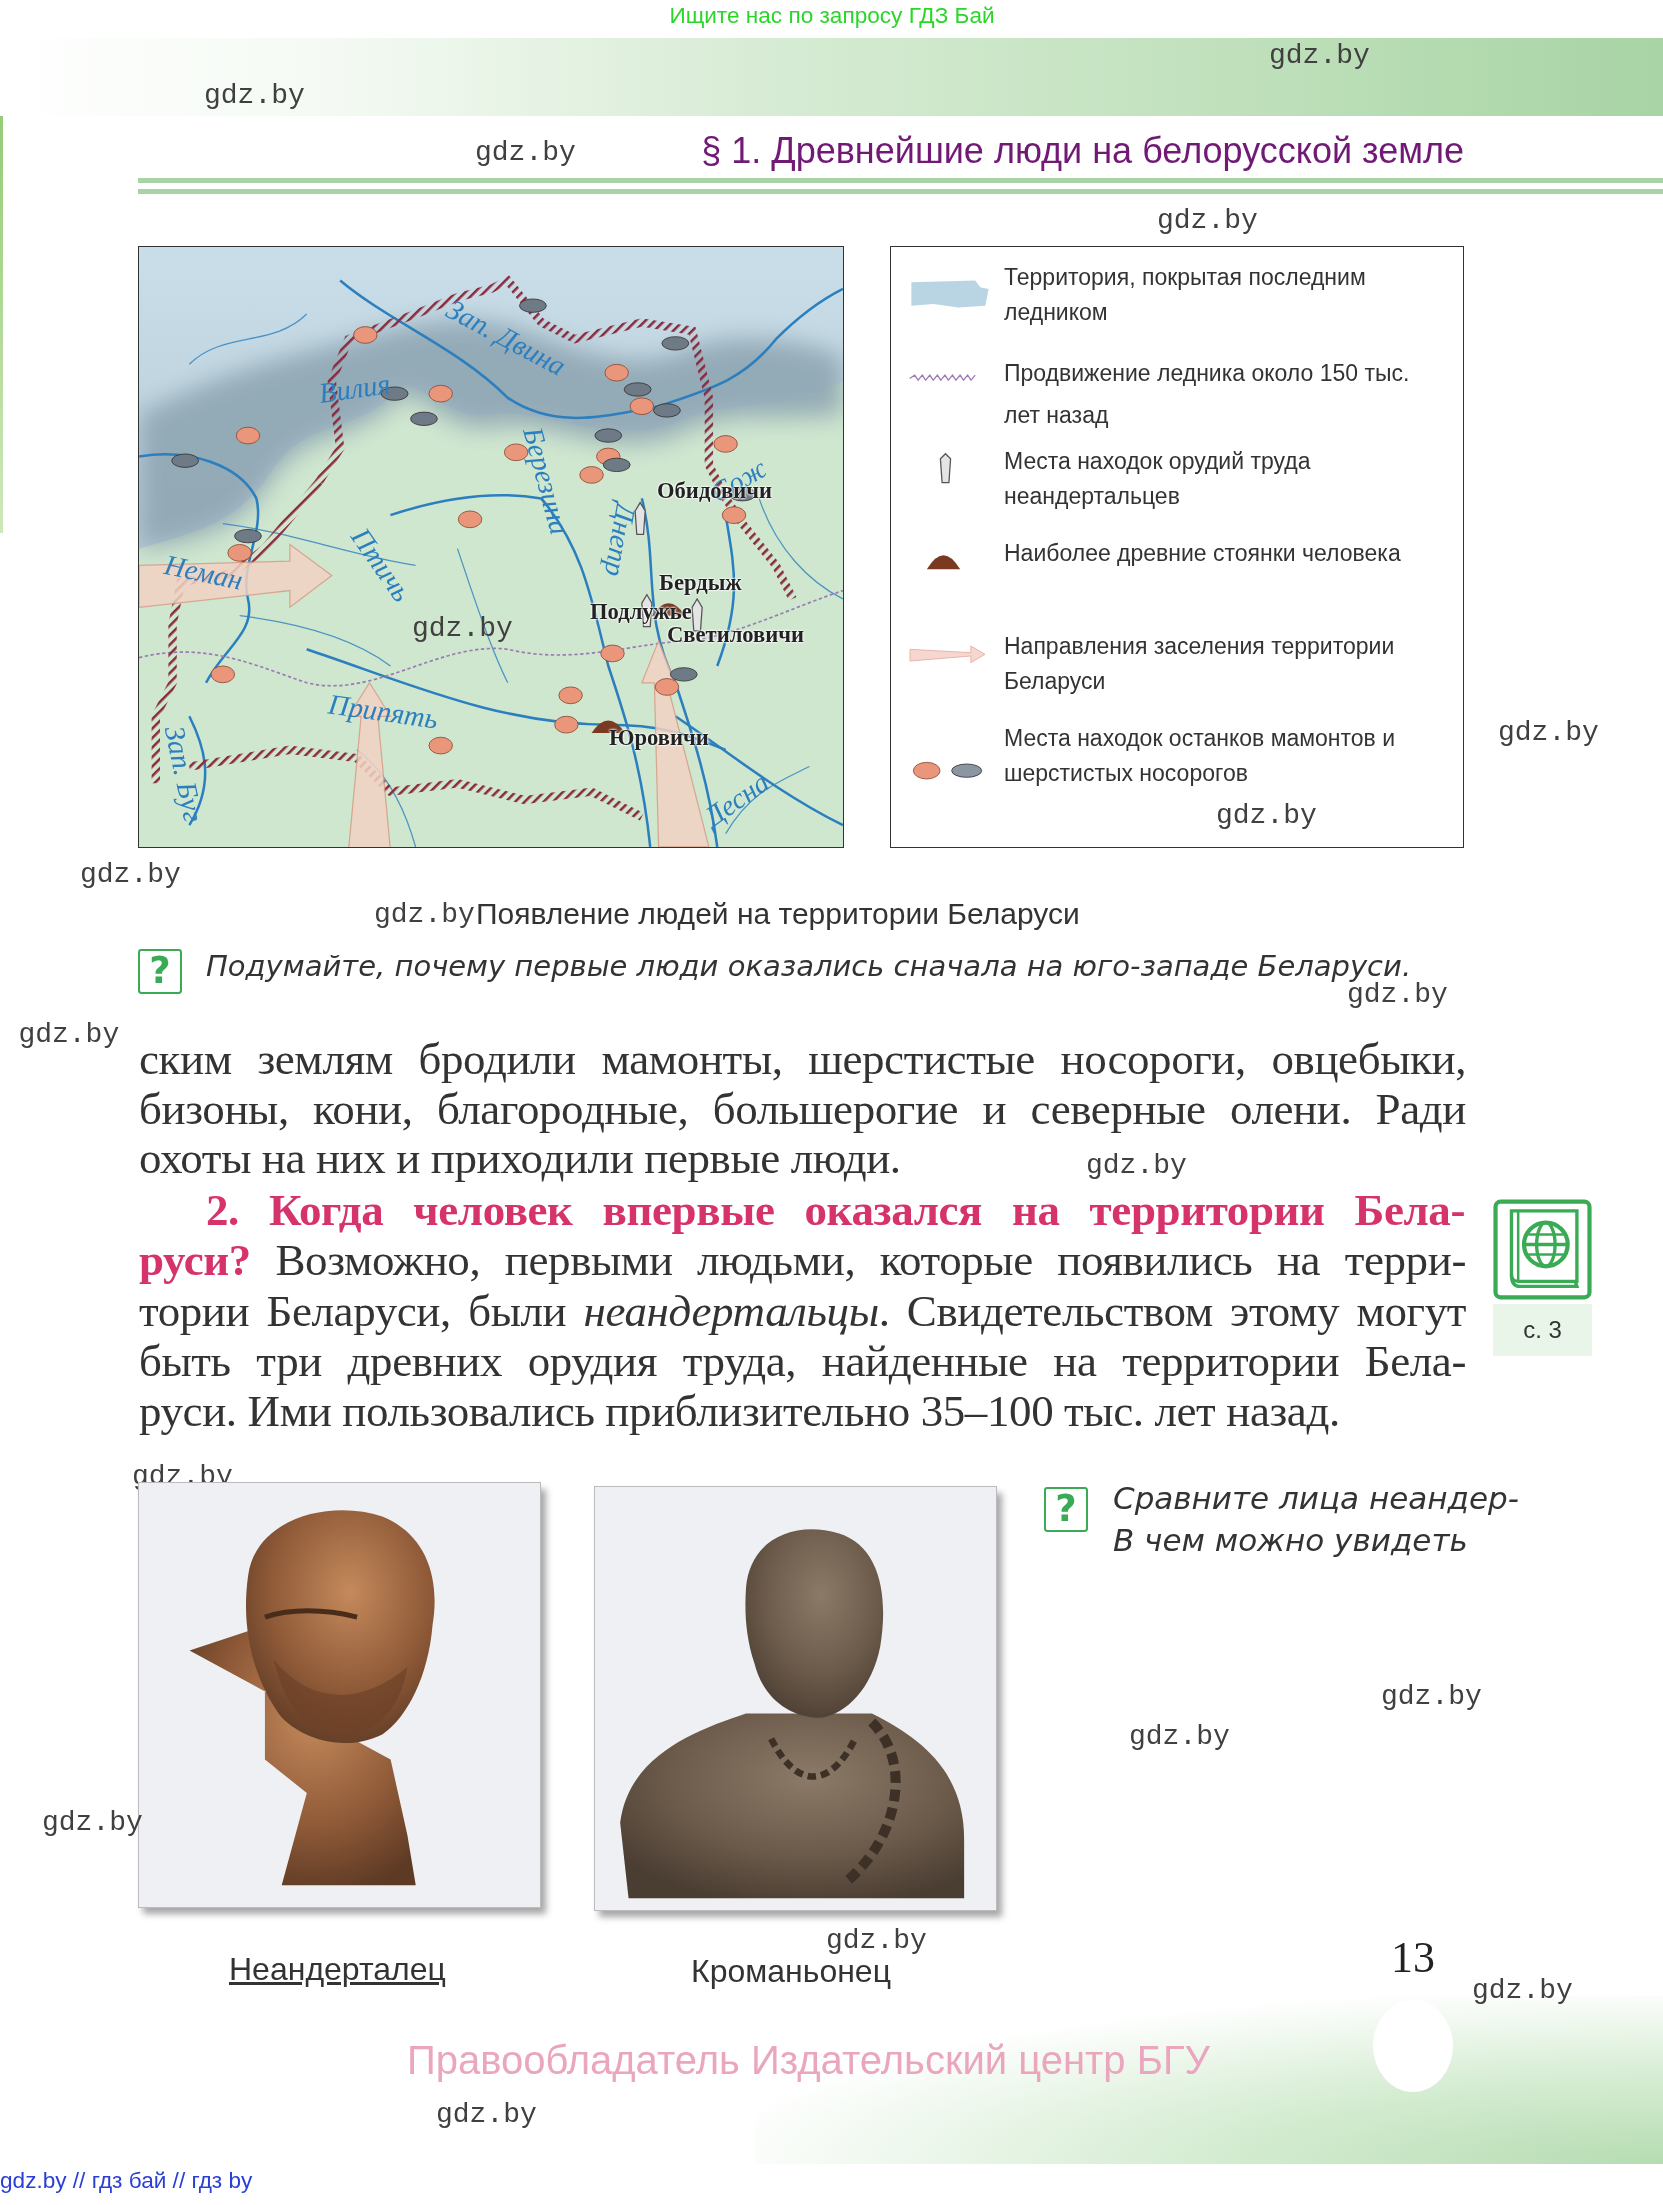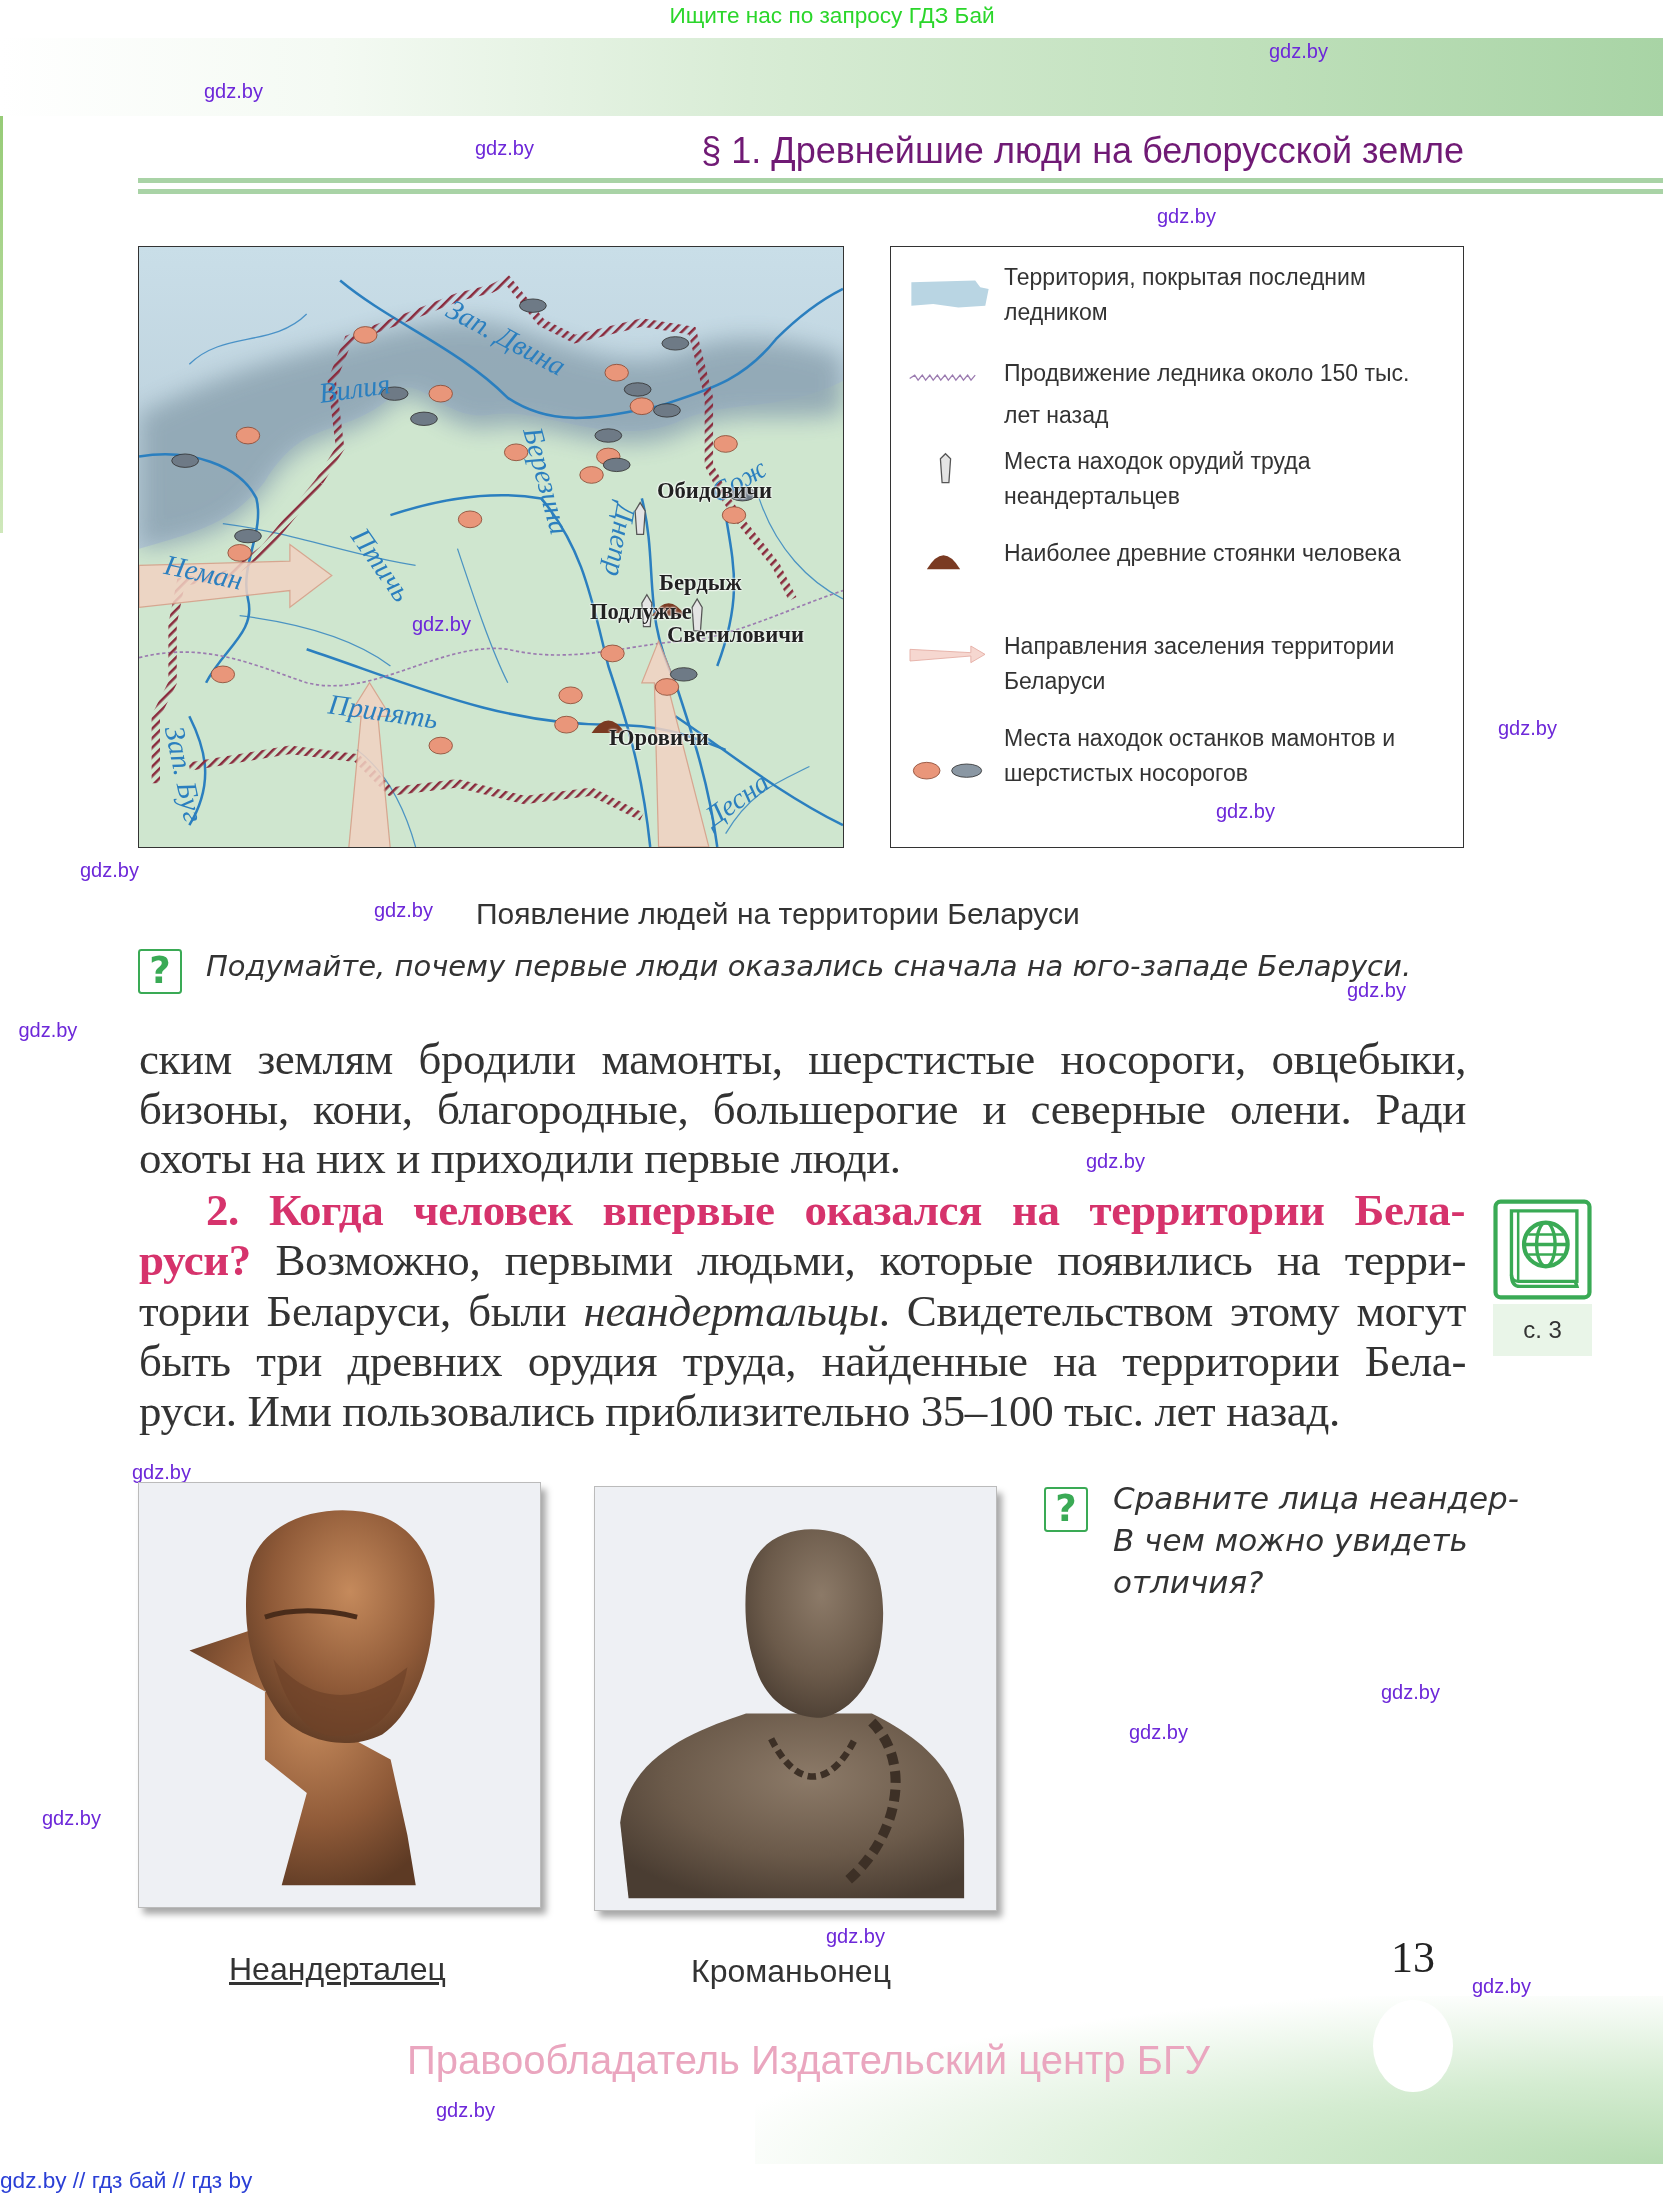--- a/index.html
+++ b/index.html
@@ -1,21 +1,21 @@
 <!DOCTYPE html>
 <html style="font-size:13.4px"><head>
 <meta charset="utf-8">
 <style>
   html, body { margin:0; padding:0; }
   body {
     width:1664px; height:2205px; position:relative; overflow:hidden;
     background:#ffffff; font-family:"Liberation Sans", sans-serif; color:#333;
   }
   .abs { position:absolute; }
-  .wm { position:absolute; font-family:Liberation Sans, sans-serif; font-size:20px; color:#6d28d9; white-space:nowrap; }
+  .wm { position:absolute; font-family:Liberation Mono, monospace; font-size:28px; color:#404040; white-space:nowrap; }
   #top-search { left:0; width:1664px; top:3.4px; text-align:center; font-size:22.6px; color:#2bd62b; }
   #left-strip { left:0; top:38px; width:3.4px; height:495px; background:linear-gradient(#8cc66a,#cfe8bb); }
   #header-band { left:0; top:38px; width:1664px; height:78px;
     background:linear-gradient(90deg,#ffffff 0%,#f4faf3 20%,#d8ecd5 45%,#bfe0bb 75%,#a8d4a5 100%); }
   #title { right:200px; top:130px; font-size:36px; color:#701a75; white-space:nowrap; }
   .hline { position:absolute; left:138px; width:1525px; height:5px; background:#a9d3a6; }
 
   
   #map { left:138px; top:246px; width:704px; height:600px; border:1.7px solid #333; overflow:hidden; background:#cfe6cf; }
   #map svg { display:block; }
@@ -325,21 +325,20 @@
 <div class="wm" style="left:42px;top:1807px;">gdz.by</div>
 
 <div class="photo-caption" style="left:229px;top:1951px;text-decoration:underline;">Неандерталец</div>
 <div class="wm" style="left:826px;top:1925px;">gdz.by</div>
 <div class="photo-caption" style="left:691px;top:1953px;">Кроманьонец</div>
 
 <div class="qbox" style="left:1044px;top:1487px;">?</div>
 <div class="qtext" style="left:1113px;top:1477px;font-size:31px;line-height:42px;">
   <div>Сравните лица неандер-</div>
   <div>В чем можно увидеть</div>
-  <div>отличия?</div>
 </div>
 <div class="wm" style="left:1381px;top:1681px;">gdz.by</div>
 <div class="wm" style="left:1129px;top:1721px;">gdz.by</div>
 
 <div id="bottom-band" class="abs"></div>
 <div class="wm" style="left:1472px;top:1975px;">gdz.by</div>
 <div id="page-num-circle" class="abs"></div>
 <div id="page-num" class="abs">13</div>
 <div id="copyright" class="abs">Правообладатель Издательский центр БГУ</div>
 <div class="wm" style="left:436px;top:2099px;">gdz.by</div>

